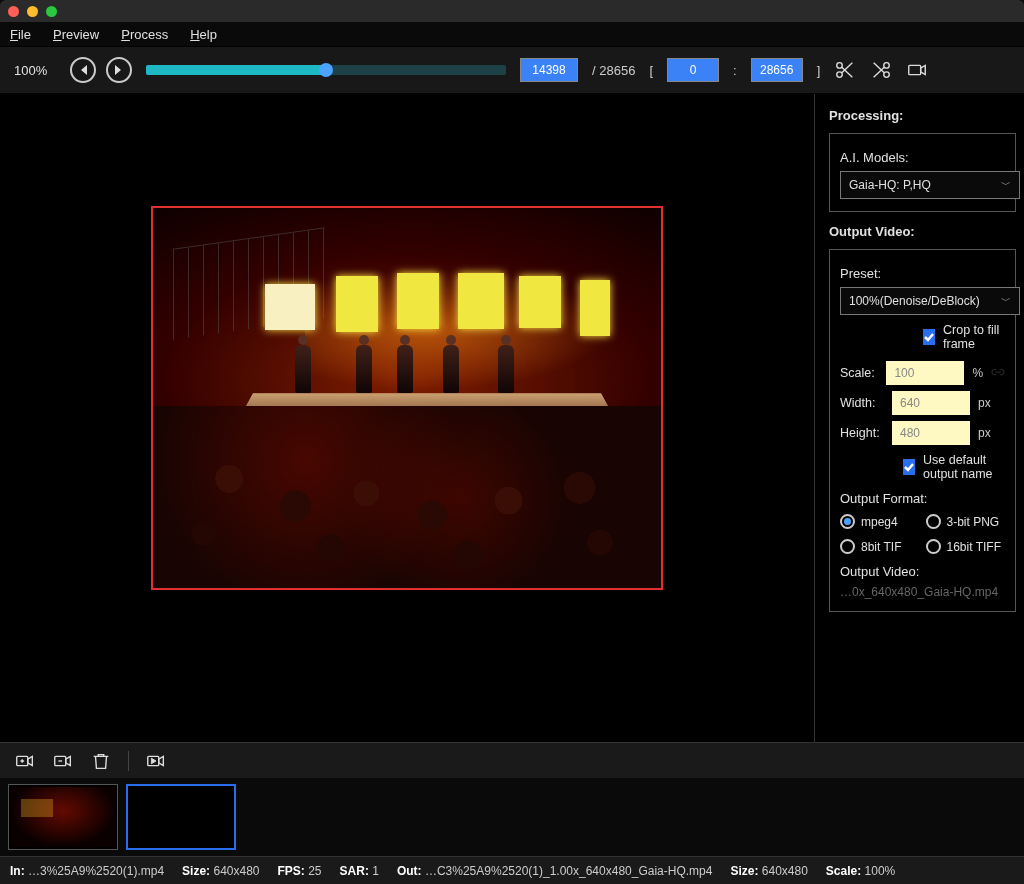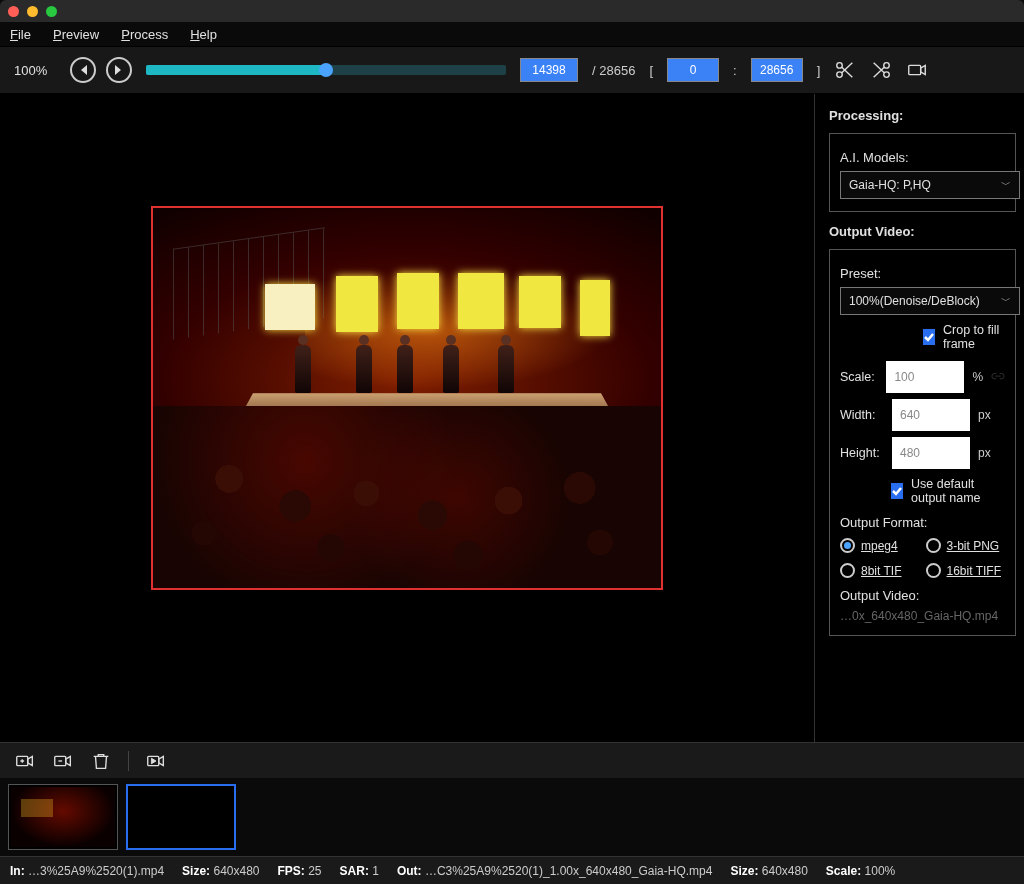--- a/index.html
+++ b/index.html
@@ -72,29 +72,29 @@
 .truss::after{content:"";position:absolute;inset:0;background:repeating-linear-gradient(90deg,transparent 0 14px,#555 14px 15px);}
 
 
 .side { width:210px; border-left:1px solid #333; background:#000; padding:10px 8px 10px 14px; overflow:hidden; font-size:13px; }
 .side-heading { font-weight:600; margin:4px 0 10px; }
 .side-label { margin:6px 0 6px; font-size:13px; }
 .select { width:180px; height:28px; background:#0a0a0a; border:1px solid #777; display:flex; align-items:center; justify-content:space-between; padding:8px 8px; cursor:pointer; font-size:12px; }
 .select .chev { font-size:10px; color:#aaa; }
 .panel-box { border:1px solid #555; padding:10px 10px 12px; margin-bottom:12px; }
 .checkbox-row { display:flex; align-items:center; gap:8px; margin:8px 0 10px 36px; font-size:12.5px;padding-left:47px; }
-.checkbox-row.left { margin-left:4px; }
+.checkbox-row.left { margin-left:16px; }
 .cb { width:16px; height:16px; background:#2a6ef0; display:flex; align-items:center; justify-content:center; }
 .cb svg{width:12px;height:12px;stroke:#fff;stroke-width:2.5;fill:none;}
 .field-row { display:flex; align-items:center; gap:8px; margin:6px 0; }
 .field-row .lbl { width:44px; font-size:12.5px; }
-.field-row input { width:78px; height:32px; background:#ffffff; border:none; color:#888; padding:0 8px; font-size:12px; }
+.field-row input { width:78px; height:24px; background:#fef9c3; border:none; color:#888; padding:0 8px; font-size:12px; }
 .field-row .unit { font-size:12px; color:#ccc; }
 .link-icon{width:16px;height:16px;opacity:.4;}
-.radio-grid { display:grid; grid-template-columns:1fr 1fr; gap:10px 6px; margin:8px 0 4px;text-decoration:underline; }
+.radio-grid { display:grid; grid-template-columns:1fr 1fr; gap:10px 6px; margin:8px 0 4px; }
 .radio-item { display:flex; align-items:center; gap:6px; font-size:12px; cursor:pointer; }
 .radio { width:15px; height:15px; border:2px solid #ccc; border-radius:50%; display:flex; align-items:center; justify-content:center; }
 .radio.sel::after{content:"";width:7px;height:7px;border-radius:50%;background:#4aa3ff;}
 .output-path { color:#666; font-size:12px; margin-top:0; white-space:nowrap; overflow:hidden; }
 
 
 .queue-toolbar{ height:36px; background:#1a1a1a; border-top:1px solid #333; display:flex; align-items:center; gap:16px; padding:0 14px; }
 .queue-toolbar .qbtn{ width:22px; height:22px; cursor:pointer; display:flex; align-items:center; justify-content:center;}
 .queue-toolbar .qbtn svg{stroke:#ddd;fill:#ddd;}
 .qdiv{width:1px;height:20px;background:#444;}

